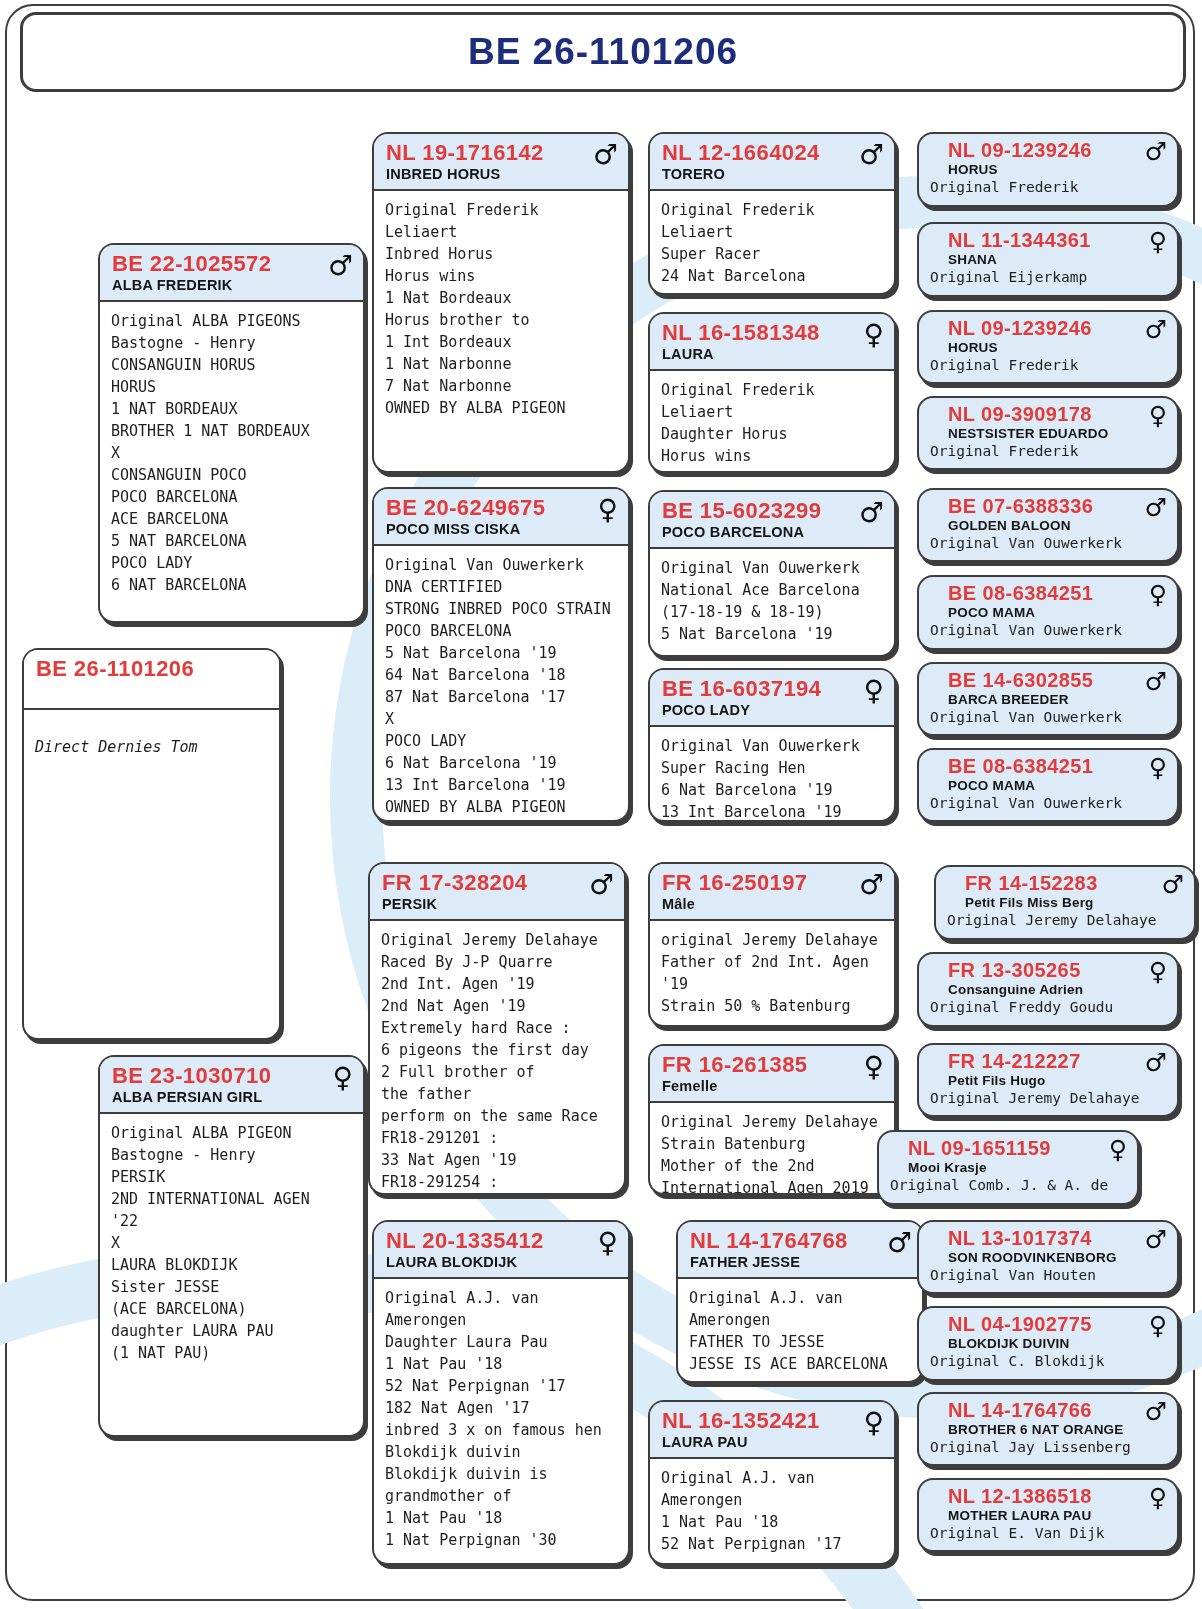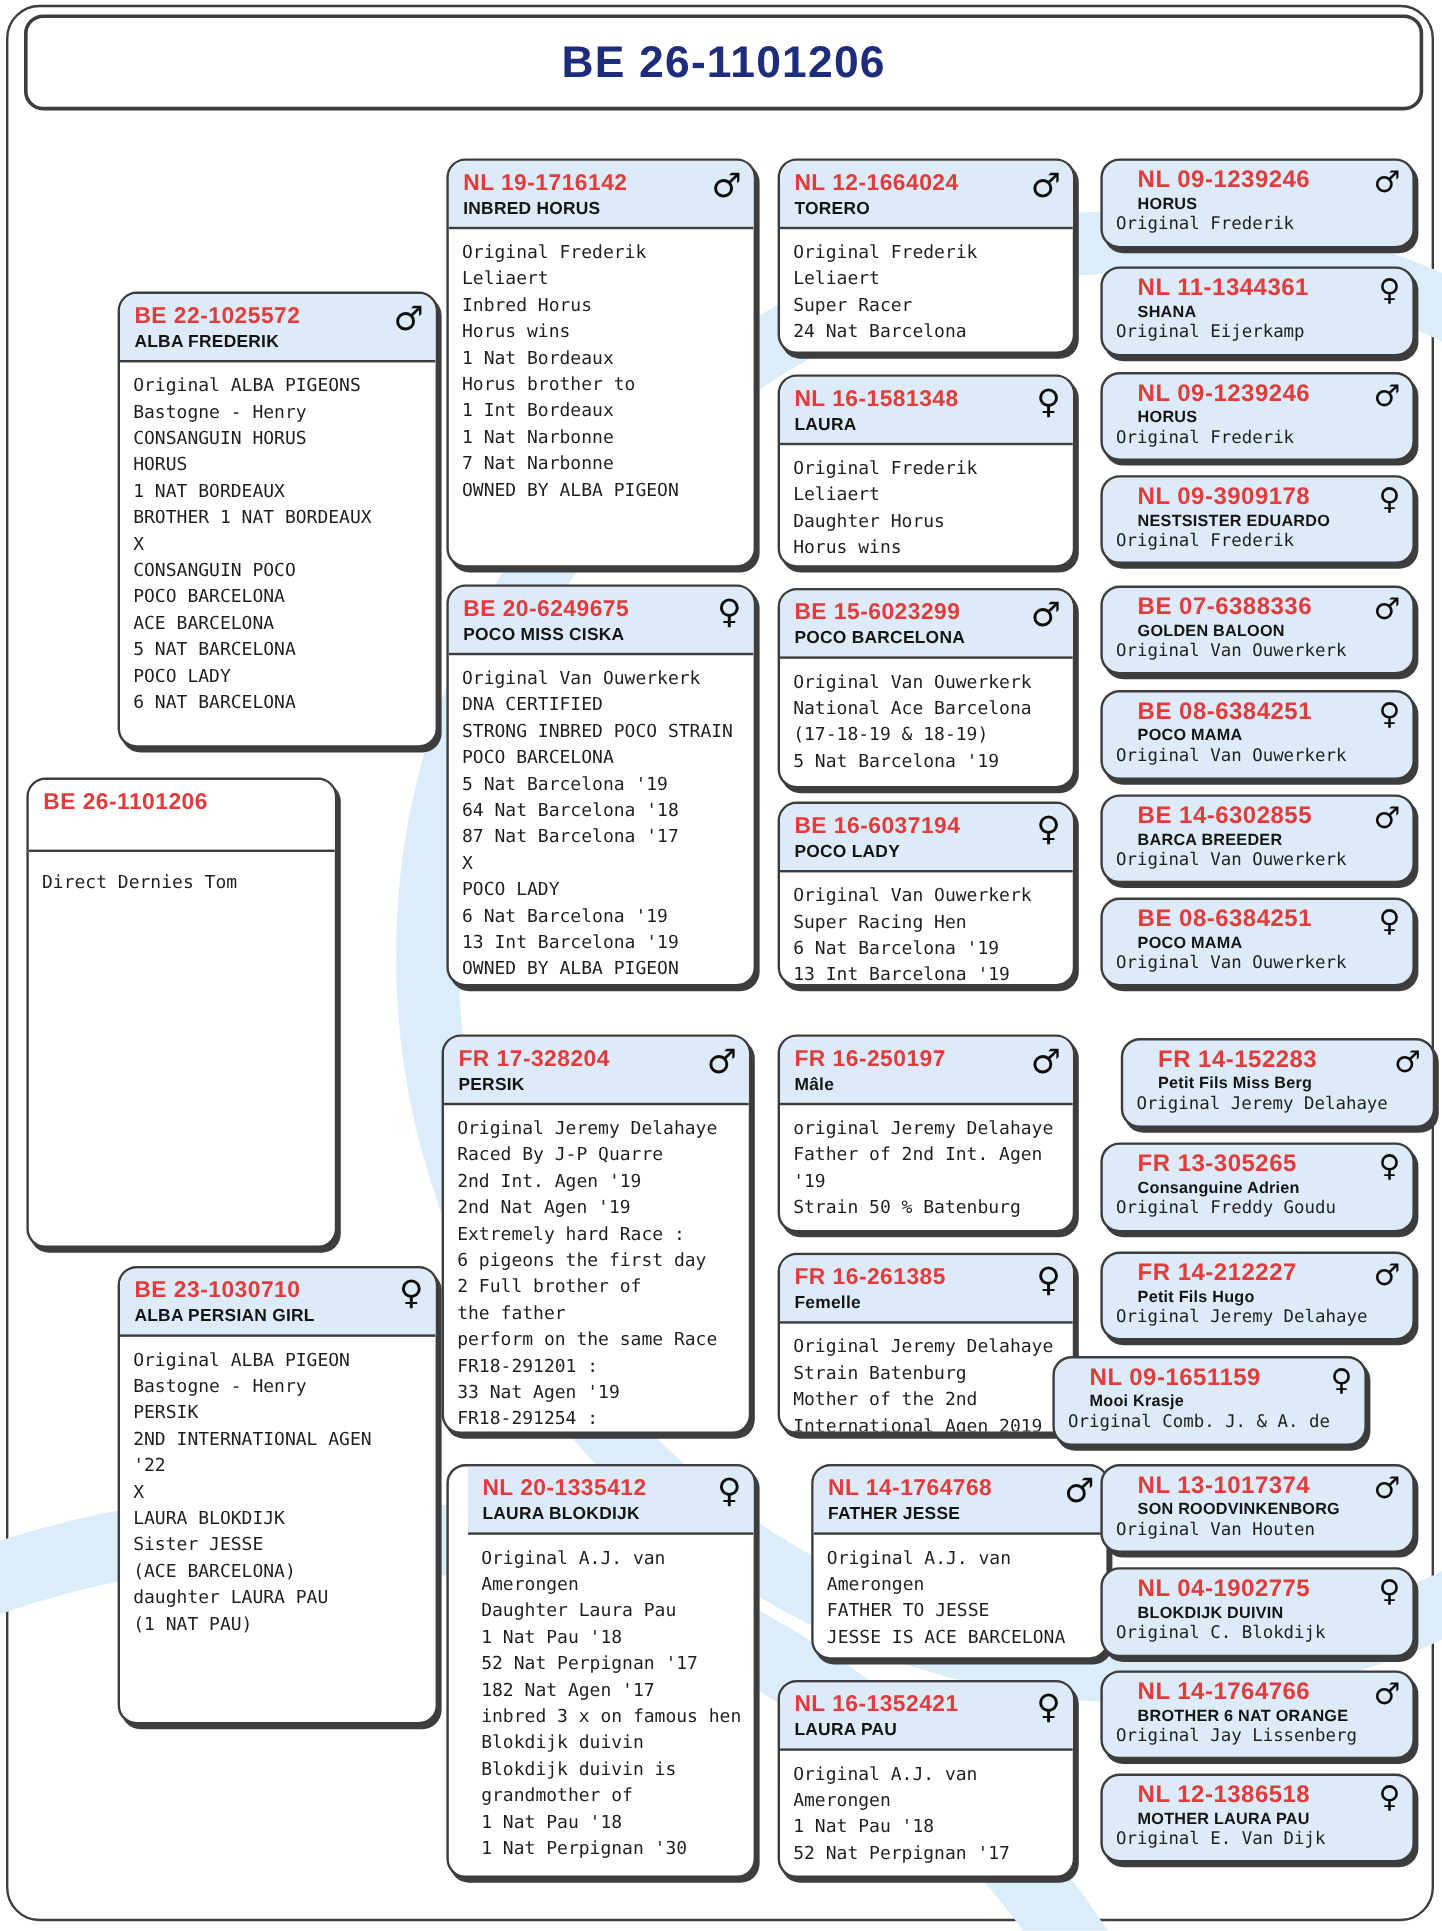--- a/index.html
+++ b/index.html
@@ -18,42 +18,42 @@
     position:absolute;left:20px;top:12px;width:1160px;height:74px;
     border:3px solid #3d3d3d;border-radius:16px;background:#fff;
     display:flex;align-items:center;justify-content:center;z-index:2;
   }
   .title-box span{color:#1d2d7c;font-size:37px;font-weight:bold;letter-spacing:1px;}
   .card{
     position:absolute;background:#ffffff;border:2.5px solid #3d3d3d;border-radius:16px;
     box-shadow:3px 4px 0 #3d3d3d;z-index:1;overflow:hidden;box-sizing:border-box;
   }
   .card-header{background:#dcebf7;border-bottom:2.5px solid #3d3d3d;padding:6px 12px 6px;position:relative;}
-  .ring{color:#e23b3b;font-weight:bold;font-size:19px;line-height:26px;letter-spacing:.4px;white-space:nowrap;}
+  .ring{color:#e23b3b;font-weight:bold;font-size:22px;line-height:26px;letter-spacing:.4px;white-space:nowrap;}
   .pname{color:#141414;font-weight:bold;font-size:14.5px;line-height:17px;letter-spacing:.2px;white-space:nowrap;}
   .sex{
     position:absolute;right:10px;top:7px;font-size:28px;font-weight:bold;color:#0d0d0d;
     font-family:"DejaVu Sans",sans-serif;line-height:1;
   }
   .card-body{
     padding:8px 11px;font-family:"DejaVu Sans Mono","Liberation Mono",monospace;
     font-size:15px;line-height:22px;color:#1e1e1e;
   }
   .line{min-height:22px;white-space:nowrap;}
   
   .card.small{background:#dcebf7;}
   .card.small .card-header{background:transparent;border-bottom:none;padding:5px 29px 0;}
   .card.small .ring{font-size:20px;line-height:23px;}
   .card.small .pname{font-size:13.5px;line-height:16px;}
   .card.small .sex{font-size:25px;top:5px;}
   .card.small .card-body{padding:0 11px 4px;font-size:14.5px;}
   .card.small .line{min-height:19px;line-height:19px;}
   
   .card.subject .card-header{background:#ffffff;height:46px;}
-  .card.subject .card-body{padding-top:14px;}
+  .card.subject .card-body{padding-top:26px;font-style:italic;}
 </style>
 </head>
 <body>
 
 <div class="outer-border"></div>
 <div class="arc arc1"></div>
 <div class="arc arc2"></div>
 
 <div class="title-box">
   <span>BE 26-1101206</span>
@@ -165,21 +165,21 @@
         <div class="line">Extremely hard Race :</div>
         <div class="line">6 pigeons the first day</div>
         <div class="line">2 Full brother of</div>
         <div class="line">the father</div>
         <div class="line">perform on the same Race</div>
         <div class="line">FR18-291201 :</div>
         <div class="line">33 Nat Agen '19</div>
         <div class="line">FR18-291254 :</div>
       </div>
   </div>
-    <div class="card large" style="left: 372px; top: 1220px; width: 258px; height: 345px; padding-left: 16px;">
+    <div class="card large" style="left: 372px; top: 1220px; width: 258px; height: 345px;">
     <div class="card-header">
       <div class="ring">NL 20-1335412</div>
       <div class="pname">LAURA BLOKDIJK</div>
       <div class="sex">♀</div>
     </div>
     <div class="card-body">
         <div class="line">Original A.J. van</div>
         <div class="line">Amerongen</div>
         <div class="line">Daughter Laura Pau</div>
         <div class="line">1 Nat Pau '18</div>

